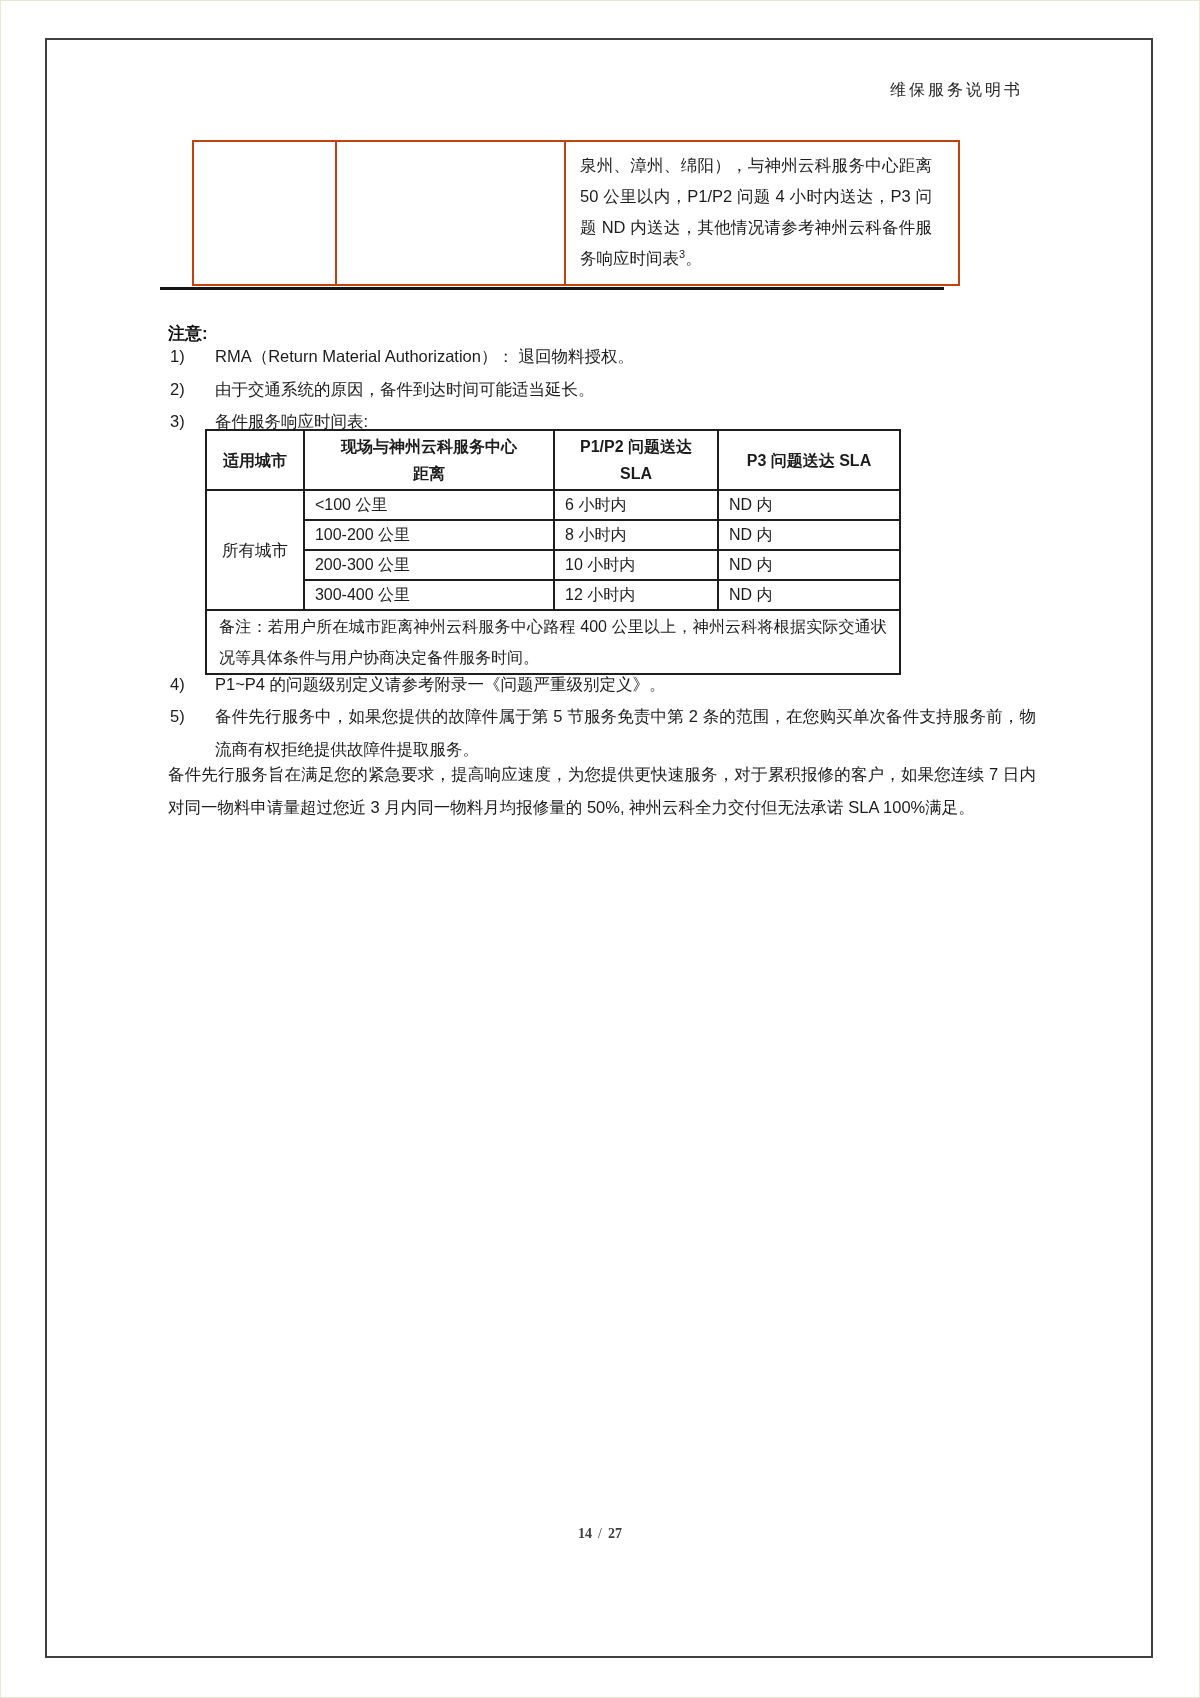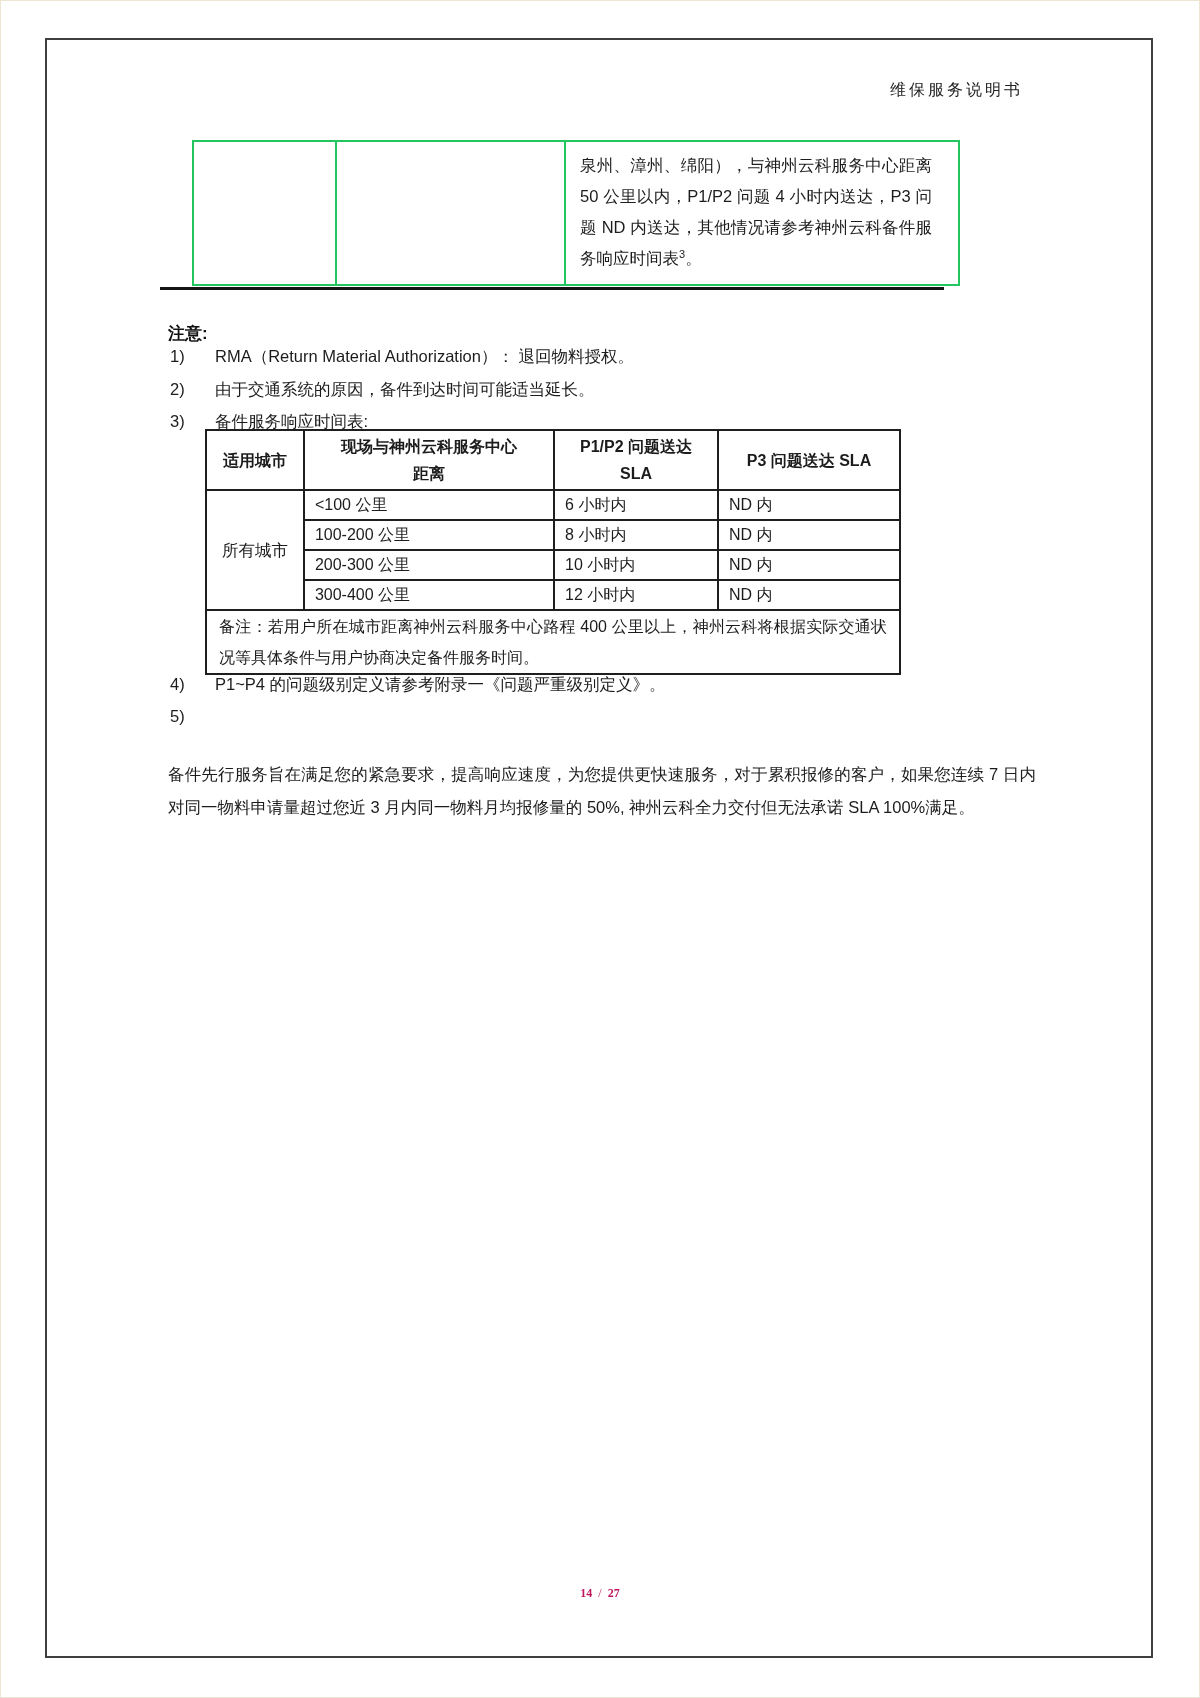--- a/index.html
+++ b/index.html
@@ -34,21 +34,21 @@
   }
   
   .carry-table {
     position: absolute;
     left: 192px; top: 140px;
     width: 766px;
     border-collapse: collapse;
     table-layout: fixed;
   }
   .carry-table td {
-    border: 2px solid #22c55e;
+    border: 2px solid #c2410c;
     vertical-align: top;
     padding: 8px 26px 10px 14px;
     font-size: 16.5px;
     line-height: 31px;
     text-align: justify;
     height: 110px;
     box-sizing: border-box;
   }
   .carry-table .c1 { width: 143px; }
   .carry-table .c2 { width: 229px; }
@@ -123,26 +123,26 @@
     position: absolute;
     left: 168px; top: 758px;
     width: 868px;
     font-size: 16.5px;
     line-height: 32.5px;
     text-align: justify;
   }
   
   .doc-footer {
     position: absolute;
-    top: 1586px; left: 0;
+    top: 1526px; left: 0;
     width: 100%;
     text-align: center;
     font-family: "Liberation Serif", serif;
-    font-size: 12px;
-    color: #be185d;
+    font-size: 14px;
+    color: #404040;
   }
   .doc-footer .pg { font-weight: bold; }
   .doc-footer .sep { font-weight: normal; padding: 0 6px; }
 </style>
 </head>
 <body>
 
 <div class="sheet"></div>
 <div class="page-frame"></div>
 
@@ -211,19 +211,20 @@
   </tr>
 </tbody>
   </table>
 
 <div class="list-item" id="item4">
   <span class="li-num">4)</span>
   <span>P1~P4 的问题级别定义请参考附录一《问题严重级别定义》。</span>
 </div>
 <div class="list-item" id="item5">
   <span class="li-num">5)</span>
+  <span>备件先行服务中，如果您提供的故障件属于第 5 节服务免责中第 2 条的范围，在您购买单次备件支持服务前，物流商有权拒绝提供故障件提取服务。</span>
 </div>
 
 <div class="closing">备件先行服务旨在满足您的紧急要求，提高响应速度，为您提供更快速服务，对于累积报修的客户，如果您连续 7 日内对同一物料申请量超过您近 3 月内同一物料月均报修量的 50%, 神州云科全力交付但无法承诺 SLA 100%满足。</div>
 
 <div class="doc-footer">
   <span class="pg">14</span><span class="sep">/</span><span class="pg">27</span>
 </div>
 
 </body></html>

